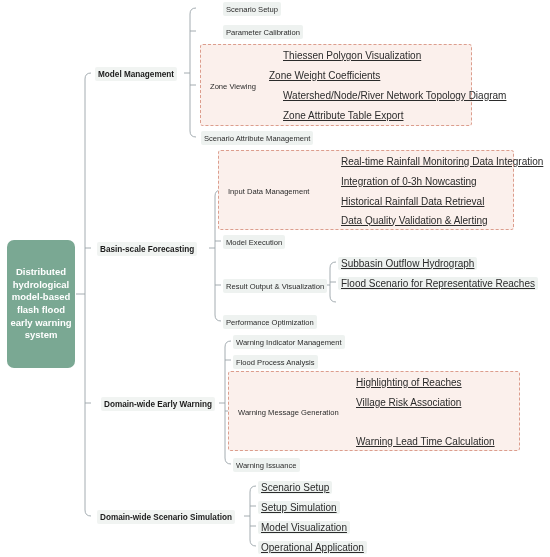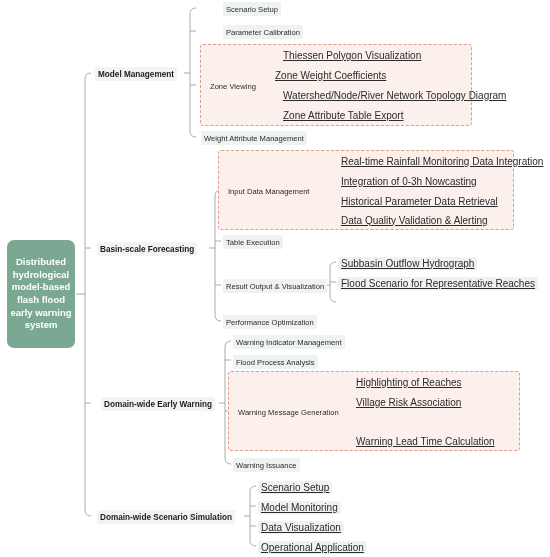--- a/index.html
+++ b/index.html
@@ -11,21 +11,21 @@
     overflow:hidden;
     -webkit-font-smoothing:antialiased;
   }
   #canvas{position:absolute;left:0;top:0;width:550px;height:557px;}
   svg.links{position:absolute;left:0;top:0;width:550px;height:557px;pointer-events:none;}
 
   
   .root-node{
     position:absolute;
     left:7px;top:240px;
-    width:68px;height:108px;
+    width:68px;height:128px;
     background:#7aa893;
     border-radius:7px;
     color:#ffffff;
     font-size:9.5px;
     font-weight:bold;
     line-height:12.6px;
     display:flex;align-items:center;justify-content:center;
     text-align:center;
     box-sizing:border-box;
     padding:2px 3px;
@@ -157,53 +157,53 @@
   <div class="group-box" style="left:218px;top:150px;width:296px;height:80px;"></div>
   <div class="group-box" style="left:228px;top:371px;width:292px;height:80px;"></div>
 
   <div class="root-node">Distributed hydrological model-based flash flood early warning system</div>
 
   <div class="branch-label" style="left:95px;top:67px;">Model Management</div>
 
   <div class="node2" style="left:223px;top:2px;">Scenario Setup</div>
   <div class="node2" style="left:223px;top:25px;">Parameter Calibration</div>
   <div class="node2 on-pink" style="left:207px;top:79px;">Zone Viewing</div>
-  <div class="node2" style="left:201px;top:131px;">Weight Attribute Management</div>
+  <div class="node2" style="left:201px;top:131px;">Scenario Attribute Management</div>
 
   <div class="node3 on-pink" style="left:280px;top:49px;">Thiessen Polygon Visualization</div>
-  <div class="node3 on-pink" style="left:272px;top:69px;">Zone Weight Coefficients</div>
+  <div class="node3 on-pink" style="left:266px;top:69px;">Zone Weight Coefficients</div>
   <div class="node3 on-pink" style="left:280px;top:89px;">Watershed/Node/River Network Topology Diagram</div>
   <div class="node3 on-pink" style="left:280px;top:109px;">Zone Attribute Table Export</div>
 
   <div class="branch-label" style="left:97px;top:242px;">Basin-scale Forecasting</div>
 
   <div class="node2 on-pink" style="left:225px;top:184px;">Input Data Management</div>
-  <div class="node2" style="left:223px;top:235px;">Table Execution</div>
+  <div class="node2" style="left:223px;top:235px;">Model Execution</div>
   <div class="node2" style="left:223px;top:279px;">Result Output &amp; Visualization</div>
   <div class="node2" style="left:223px;top:315px;">Performance Optimization</div>
 
   <div class="node3 on-pink" style="left:338px;top:155px;">Real-time Rainfall Monitoring Data Integration</div>
   <div class="node3 on-pink" style="left:338px;top:175px;">Integration of 0-3h Nowcasting</div>
-  <div class="node3 on-pink" style="left:338px;top:195px;">Historical Parameter Data Retrieval</div>
+  <div class="node3 on-pink" style="left:338px;top:195px;">Historical Rainfall Data Retrieval</div>
   <div class="node3 on-pink" style="left:338px;top:214px;text-align:center;">Data Quality Validation &amp; Alerting</div>
 
   <div class="node3" style="left:338px;top:257px;">Subbasin Outflow Hydrograph</div>
   <div class="node3" style="left:338px;top:277px;">Flood Scenario for Representative Reaches</div>
 
   <div class="branch-label" style="left:101px;top:397px;">Domain-wide Early Warning</div>
 
   <div class="node2" style="left:233px;top:335px;">Warning Indicator Management</div>
   <div class="node2" style="left:233px;top:355px;">Flood Process Analysis</div>
   <div class="node2 on-pink" style="left:235px;top:405px;">Warning Message Generation</div>
   <div class="node2" style="left:233px;top:458px;">Warning Issuance</div>
 
   <div class="node3 on-pink" style="left:353px;top:376px;">Highlighting of Reaches</div>
   <div class="node3 on-pink" style="left:353px;top:396px;">Village Risk Association</div>
   <div class="node3 on-pink" style="left:353px;top:435px;">Warning Lead Time Calculation</div>
 
   <div class="branch-label" style="left:97px;top:510px;">Domain-wide Scenario Simulation</div>
 
   <div class="node3" style="left:258px;top:481px;">Scenario Setup</div>
-  <div class="node3" style="left:258px;top:501px;">Model Monitoring</div>
-  <div class="node3" style="left:258px;top:521px;">Data Visualization</div>
+  <div class="node3" style="left:258px;top:501px;">Setup Simulation</div>
+  <div class="node3" style="left:258px;top:521px;">Model Visualization</div>
   <div class="node3" style="left:258px;top:541px;">Operational Application</div>
 
 </div>
 
 </body></html>

